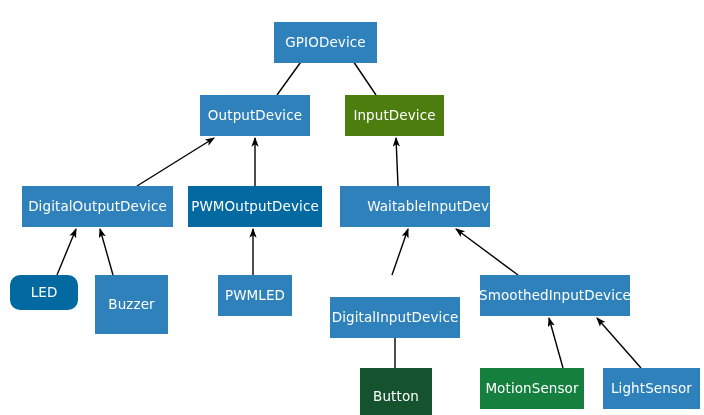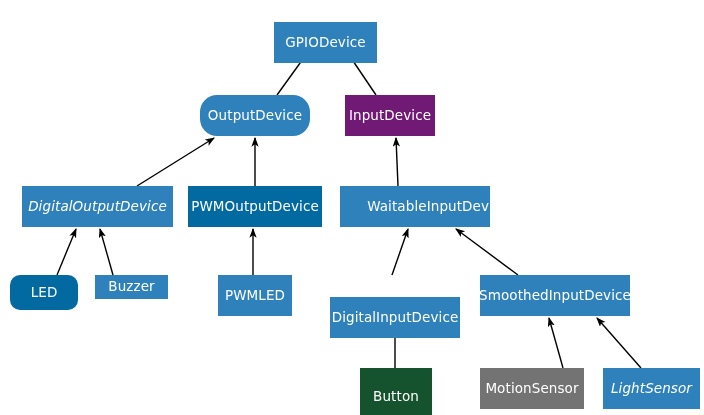--- a/index.html
+++ b/index.html
@@ -70,54 +70,54 @@
         <line x1="395" y1="368" x2="395" y2="318" stroke="#000000" stroke-width="1.4" marker-end="url(#arrowhead)"></line>
         <line x1="563" y1="368" x2="549" y2="318" stroke="#000000" stroke-width="1.4" marker-end="url(#arrowhead)"></line>
         <line x1="641" y1="368" x2="597" y2="318" stroke="#000000" stroke-width="1.4" marker-end="url(#arrowhead)"></line>
       </g>
   </svg>
 
   <div id="nodes-layer">
       <div class="class-node" style="left: 274px; top: 10px; width: 103px; height: 41px; background: rgb(46, 129, 186); color: rgb(255, 255, 255); margin-top: 12px;">
         <span class="class-node-label">GPIODevice</span>
       </div>
-      <div class="class-node" style="left: 200px; top: 95px; width: 110px; height: 41px; background: rgb(46, 129, 186); color: rgb(255, 255, 255); border-radius: 17px;">
+      <div class="class-node" style="left: 200px; top: 95px; width: 110px; height: 41px; background: rgb(46, 129, 186); color: rgb(255, 255, 255);">
         <span class="class-node-label">OutputDevice</span>
       </div>
-      <div class="class-node" style="left: 345px; top: 95px; width: 90px; height: 41px; background: #701a75; color: rgb(255, 255, 255);">
+      <div class="class-node" style="left: 345px; top: 95px; width: 99px; height: 41px; background: #4d7c0f; color: rgb(255, 255, 255);">
         <span class="class-node-label">InputDevice</span>
       </div>
-      <div class="class-node" style="left: 22px; top: 186px; width: 151px; height: 41px; background: rgb(46, 129, 186); color: rgb(255, 255, 255); font-style: italic;">
+      <div class="class-node" style="left: 22px; top: 186px; width: 151px; height: 41px; background: rgb(46, 129, 186); color: rgb(255, 255, 255);">
         <span class="class-node-label">DigitalOutputDevice</span>
       </div>
       <div class="class-node" style="left: 188px; top: 186px; width: 134px; height: 41px; background: #0369a1; color: rgb(255, 255, 255);">
         <span class="class-node-label">PWMOutputDevice</span>
       </div>
       <div class="class-node" style="left: 340px; top: 186px; width: 150px; height: 41px; background: rgb(46, 129, 186); color: rgb(255, 255, 255); padding-left: 46px;">
         <span class="class-node-label">WaitableInputDevice</span>
       </div>
       <div class="class-node" style="left: 10px; top: 275px; width: 68px; height: 35px; background: #0369a1; color: rgb(255, 255, 255); border-radius: 10px;">
         <span class="class-node-label">LED</span>
       </div>
-      <div class="class-node" style="left: 95px; top: 275px; width: 73px; height: 24px; background: rgb(46, 129, 186); color: rgb(255, 255, 255);">
+      <div class="class-node" style="left: 95px; top: 275px; width: 73px; height: 59px; background: rgb(46, 129, 186); color: rgb(255, 255, 255);">
         <span class="class-node-label">Buzzer</span>
       </div>
       <div class="class-node" style="left: 218px; top: 275px; width: 74px; height: 41px; background: rgb(46, 129, 186); color: rgb(255, 255, 255);">
         <span class="class-node-label">PWMLED</span>
       </div>
       <div class="class-node" style="left: 330px; top: 275px; width: 130px; height: 41px; background: rgb(46, 129, 186); color: rgb(255, 255, 255); margin-top: 22px;">
         <span class="class-node-label">DigitalInputDevice</span>
       </div>
       <div class="class-node" style="left: 480px; top: 275px; width: 150px; height: 41px; background: rgb(46, 129, 186); color: rgb(255, 255, 255);">
         <span class="class-node-label">SmoothedInputDevice</span>
       </div>
       <div class="class-node" style="left: 360px; top: 368px; width: 72px; height: 57px; background: #14532d; color: rgb(255, 255, 255);">
         <span class="class-node-label">Button</span>
       </div>
-      <div class="class-node" style="left: 480px; top: 368px; width: 104px; height: 41px; background: #737373; color: rgb(255, 255, 255);">
+      <div class="class-node" style="left: 480px; top: 368px; width: 104px; height: 41px; background: #15803d; color: rgb(255, 255, 255);">
         <span class="class-node-label">MotionSensor</span>
       </div>
-      <div class="class-node" style="left: 603px; top: 368px; width: 97px; height: 41px; background: rgb(46, 129, 186); color: rgb(255, 255, 255); font-style: italic;">
+      <div class="class-node" style="left: 603px; top: 368px; width: 97px; height: 41px; background: rgb(46, 129, 186); color: rgb(255, 255, 255);">
         <span class="class-node-label">LightSensor</span>
       </div>
     </div>
 
 </div>
 
 </body></html>

